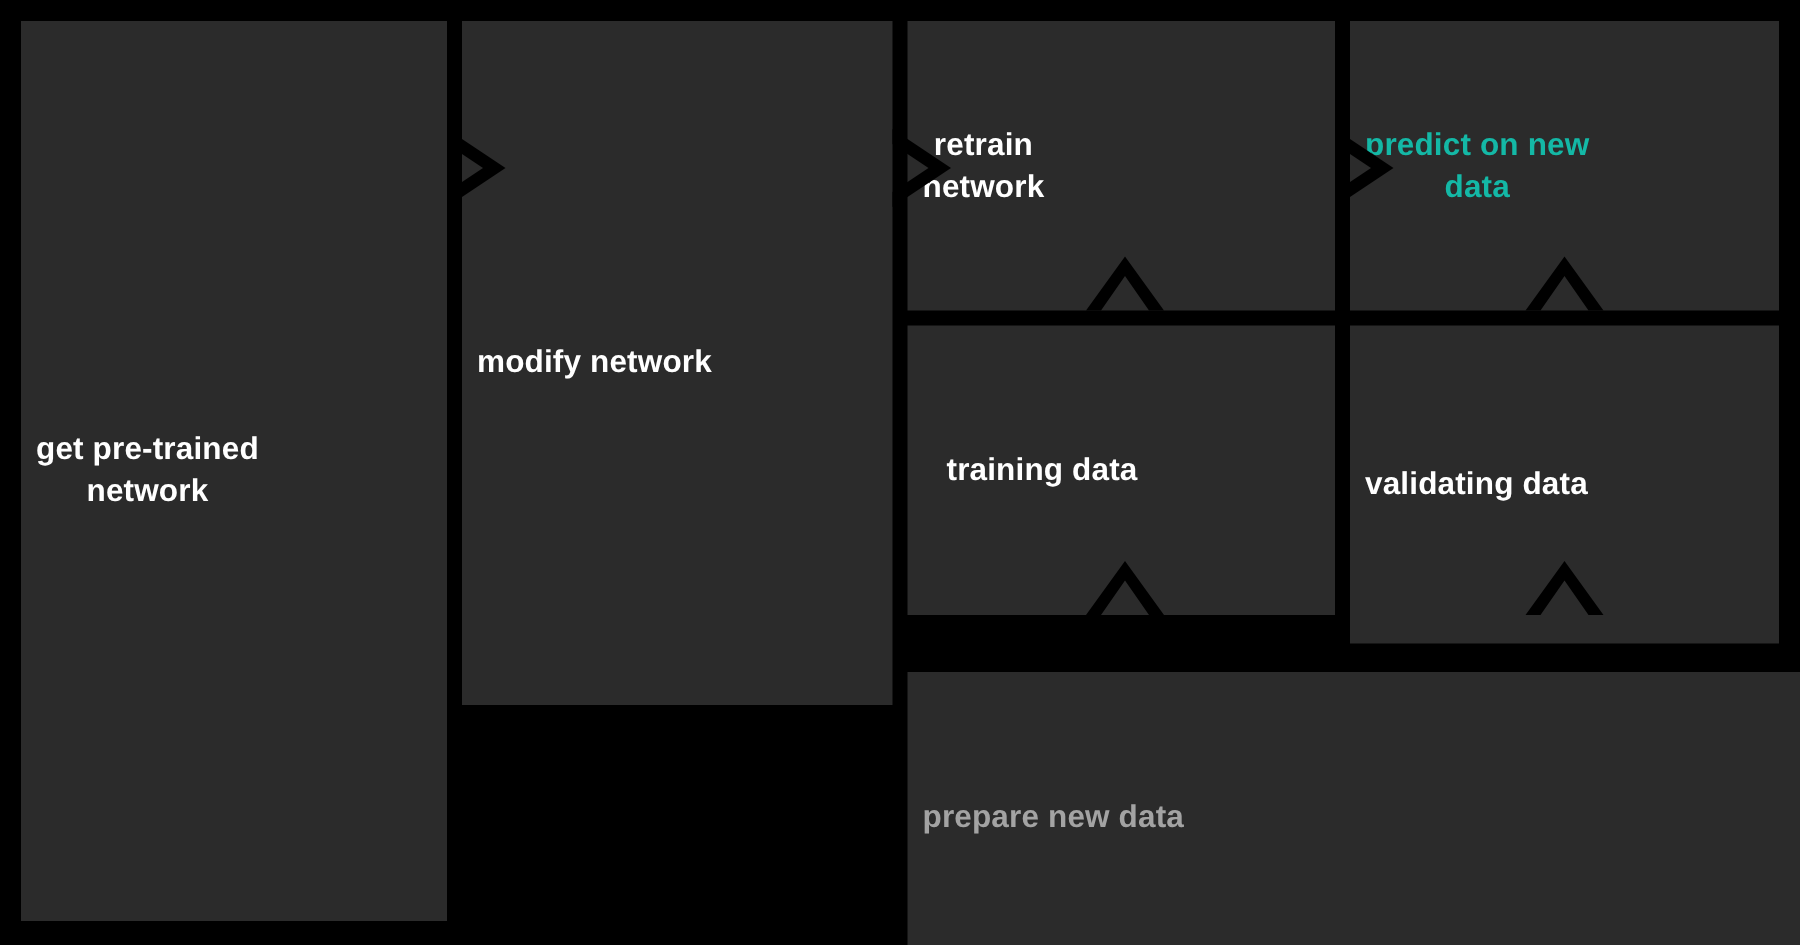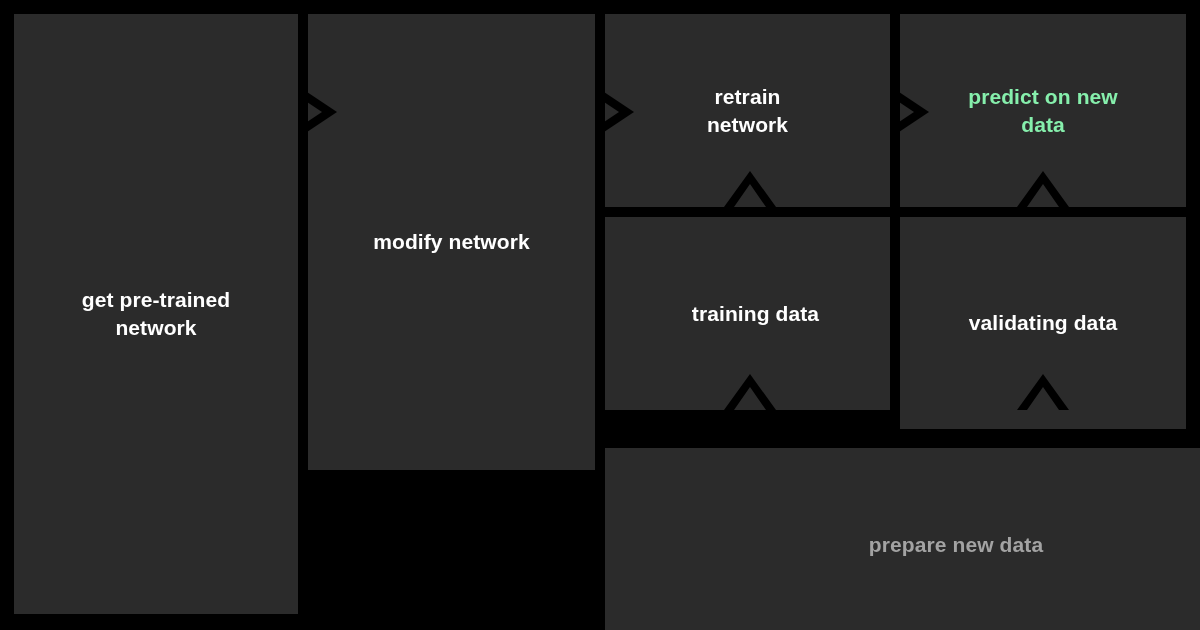--- a/index.html
+++ b/index.html
@@ -14,21 +14,20 @@
     background: #000000;
     overflow: hidden;
     font-family: "Liberation Sans", sans-serif;
   }
   .box {
     position: absolute;
     box-sizing: border-box;
     background: #2b2b2b;
     display: flex;
     align-items: center;
-    justify-content: center;
     text-align: center;
     color: #ffffff;
     font-size: 21px;
     font-weight: 600;
     line-height: 1.32;
     letter-spacing: 0.1px;
     padding: 4px 10px;
     white-space: pre-line;
   }
   .box .label {
@@ -56,21 +55,21 @@
 
   <div class="box" id="node-1" style="left: 308px; top: 14px; width: 287px; height: 456px; background: rgb(43, 43, 43); color: rgb(255, 255, 255);">
     <span class="label">modify network</span>
   </div>
 
   <div class="box" id="node-2" style="left: 605px; top: 14px; width: 285px; height: 193px; background: rgb(43, 43, 43); color: rgb(255, 255, 255);">
     <span class="label">retrain
 network</span>
   </div>
 
-  <div class="box" id="node-3" style="left: 900px; top: 14px; width: 286px; height: 193px; background: rgb(43, 43, 43); color: #86efac;">
+  <div class="box" id="node-3" style="left: 900px; top: 14px; width: 286px; height: 193px; background: rgb(43, 43, 43); color: #14b8a6;">
     <span class="label">predict on new
 data</span>
   </div>
 
   <div class="box" id="node-4" style="left: 605px; top: 217px; width: 285px; height: 193px; background: rgb(43, 43, 43); color: rgb(255, 255, 255); padding-left: 26px;">
     <span class="label">training data</span>
   </div>
 
   <div class="box" id="node-5" style="left: 900px; top: 217px; width: 286px; height: 212px; background: rgb(43, 43, 43); color: rgb(255, 255, 255);">
     <span class="label">validating data</span>

